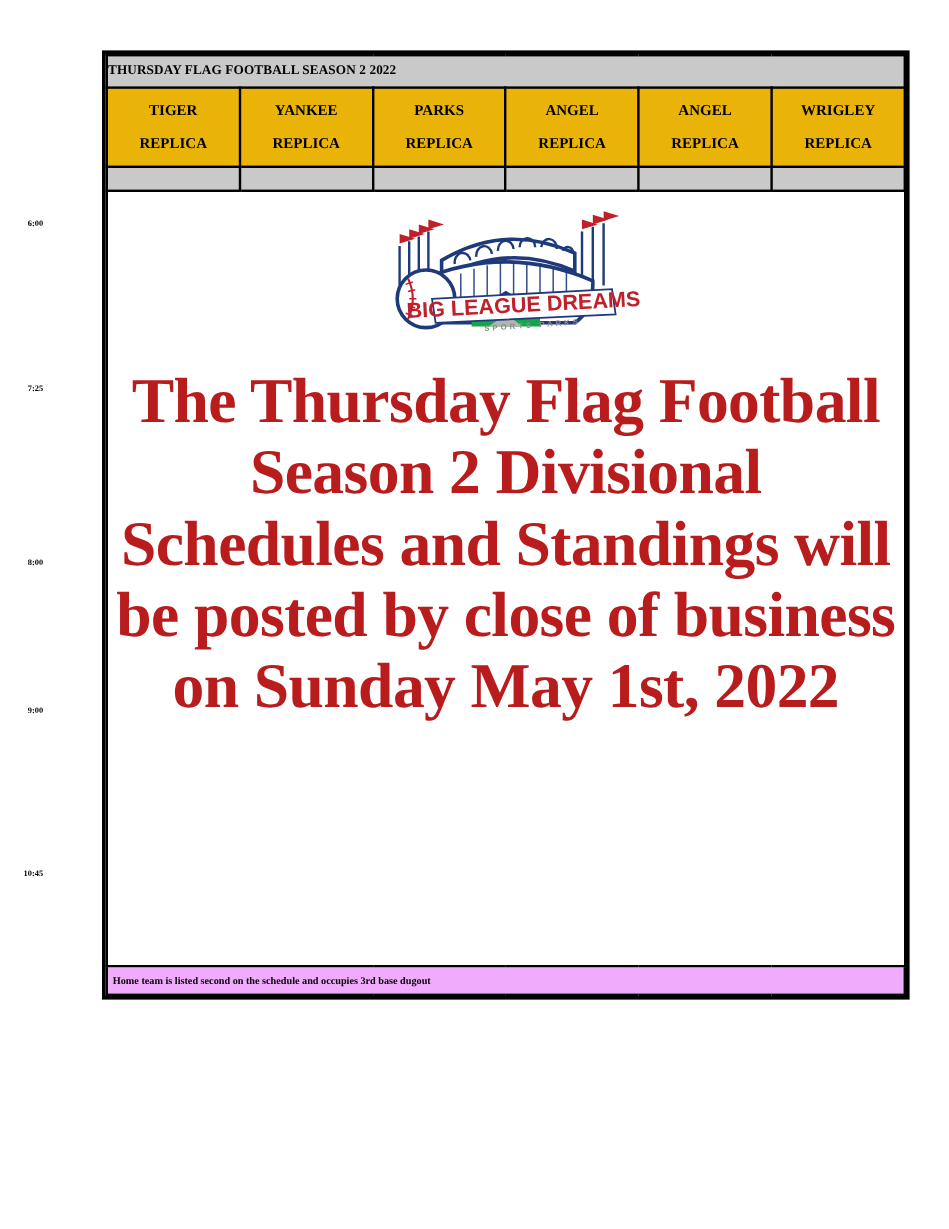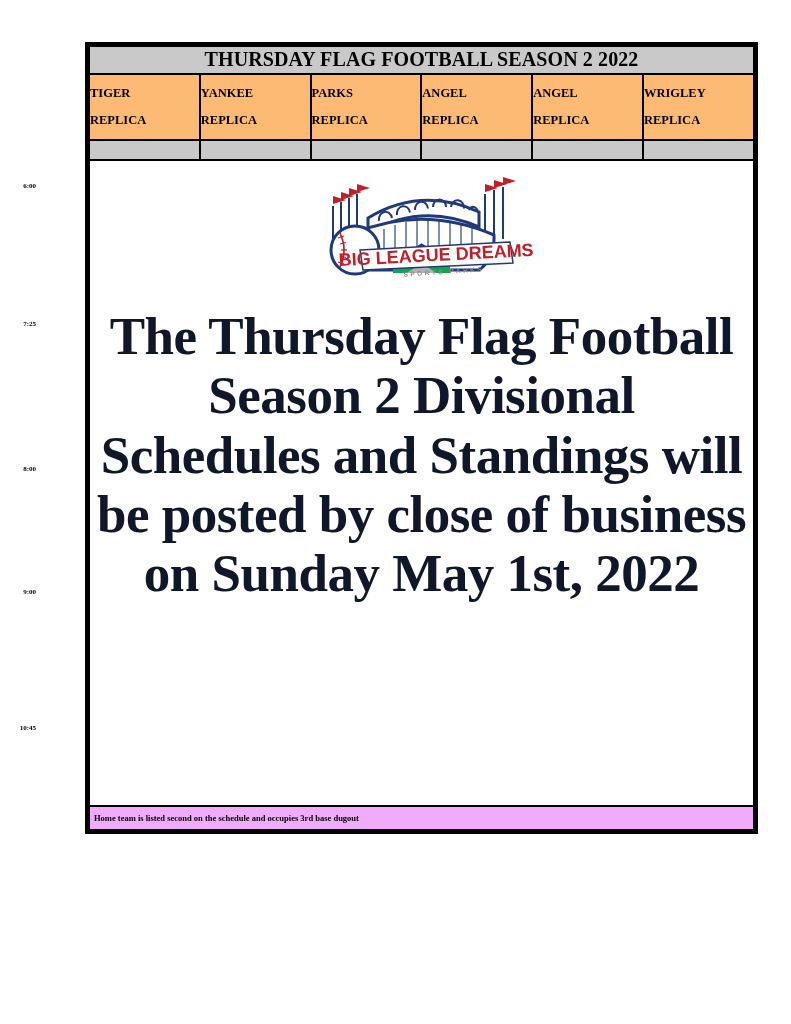--- a/index.html
+++ b/index.html
@@ -58,35 +58,35 @@
   table.grid {
     border-collapse: collapse;
     width: 100%;
     table-layout: fixed;
   }
 
   
   .title-cell {
     background: #c9c9c9;
     border: 2px solid #000000;
-    text-align: center;
-    font-family: "Liberation Serif", serif;
-    font-weight: bold;
-    font-size: 20px;
+    font-family: "Liberation Serif", serif;
+    font-weight: bold;
+    font-size: 11px;
     letter-spacing: 0.1px;
     color: #000000;
     height: 22px;
     padding: 1px 0 2px 0;
     white-space: nowrap;
   }
 
   
   .field-cell {
-    background: #fdba74;
-    border: 2px solid #000000;
+    background: #eab308;
+    border: 2px solid #000000;
+    text-align: center;
     vertical-align: middle;
     font-family: "Liberation Serif", serif;
     font-weight: bold;
     font-size: 12.5px;
     color: #000000;
     height: 64px;
     padding: 0;
     line-height: 1.05;
   }
   .field-cell .fname { display: block; margin-bottom: 13px; }
@@ -147,21 +147,21 @@
   }
 
   
   #notice-text {
     width: 660px;
     text-align: center;
     font-family: "Liberation Serif", serif;
     font-weight: bold;
     font-size: 53px;
     line-height: 1.12;
-    color: #0f172a;
+    color: #b91c1c;
     letter-spacing: -0.5px;
     margin: 0;
     padding: 0 4px;
     box-sizing: border-box;
   }
 </style>
 </head>
 <body>
 
 <div id="sheet">

